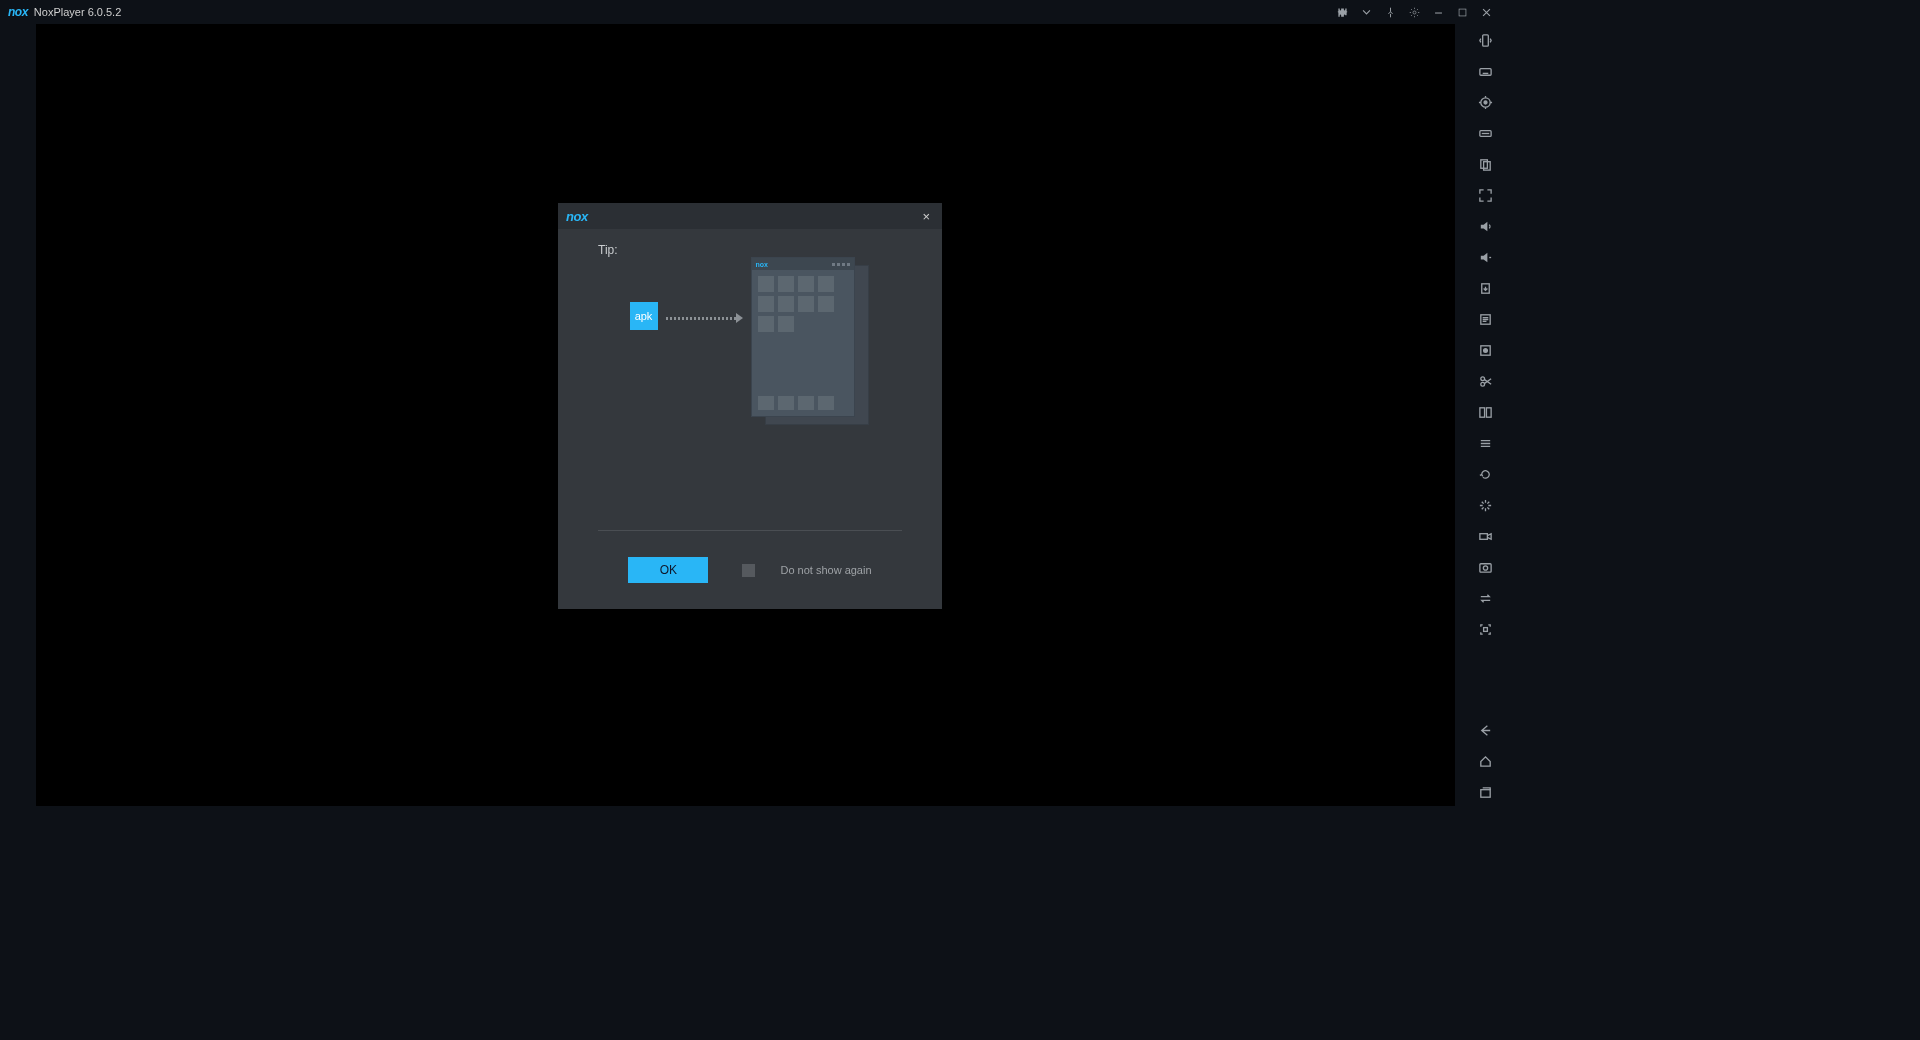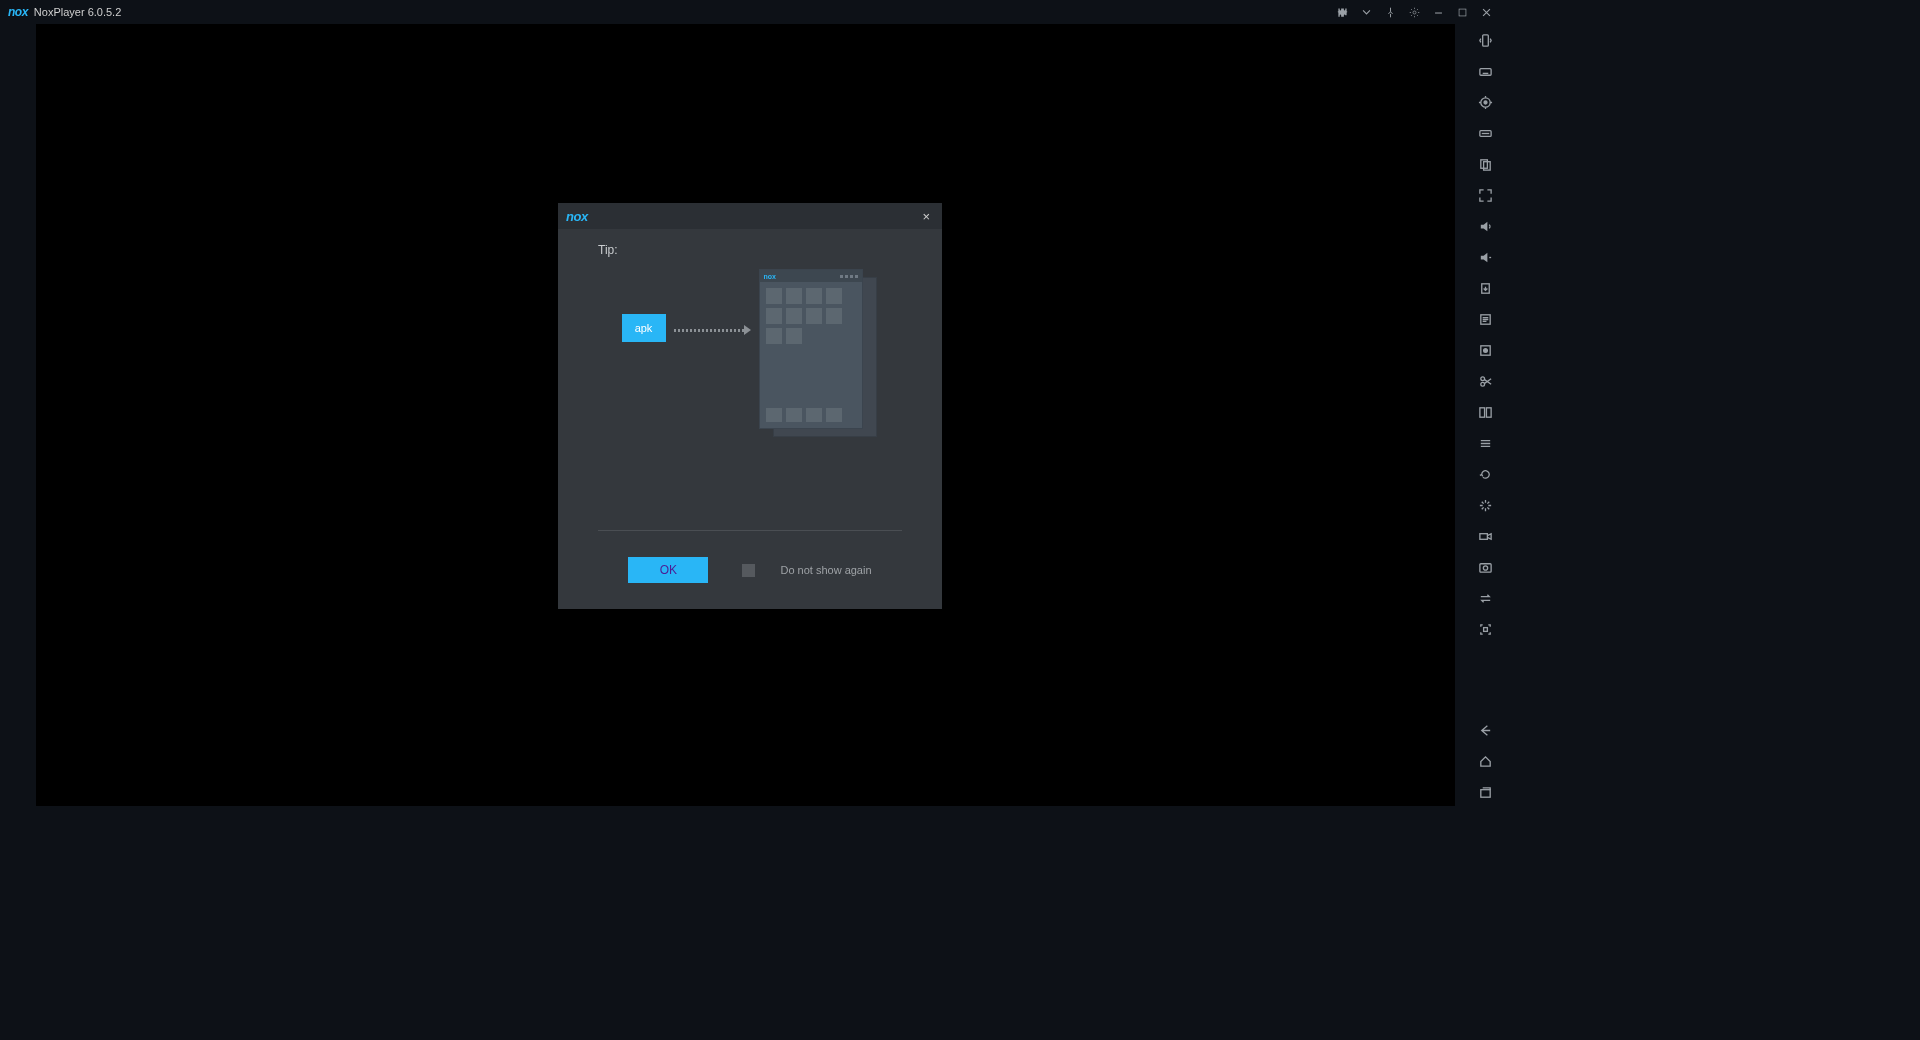--- a/index.html
+++ b/index.html
@@ -113,32 +113,32 @@
     font-size: 13px;
     line-height: 1;
     padding: 0 4px;
   }
   .dialog-body {
     padding: 14px 40px 0 40px;
     flex: 1;
     font-size: 12px;
     color: #c9cccf;
   }
-  .tip-label { margin-bottom: 12px; }
+  .tip-label { }
   .tip-text { line-height: 1.5; margin-bottom: 40px; }
   .illustration {
     display: flex;
     align-items: flex-start;
     justify-content: center;
     gap: 8px;
     position: relative;
     height: 180px;
   }
   .apk-badge {
-    width: 44px;
+    width: 28px;
     height: 28px;
     background: #29b6f6;
     color: #fff;
     font-size: 11px;
     display: flex;
     align-items: center;
     justify-content: center;
     margin-top: 45px;
   }
   .arrow-dots {
@@ -199,21 +199,21 @@
     display: flex;
     align-items: center;
     justify-content: center;
     gap: 34px;
   }
   .ok-btn {
     width: 80px;
     height: 26px;
     background: #29b6f6;
     border: none;
-    color: #4c1d95;
+    color: #0f172a;
     font-size: 12px;
     cursor: pointer;
   }
   .checkbox-row {
     display: flex;
     align-items: center;
     gap: 25px;
     font-size: 11px;
     color: #9ea2a6;
   }

